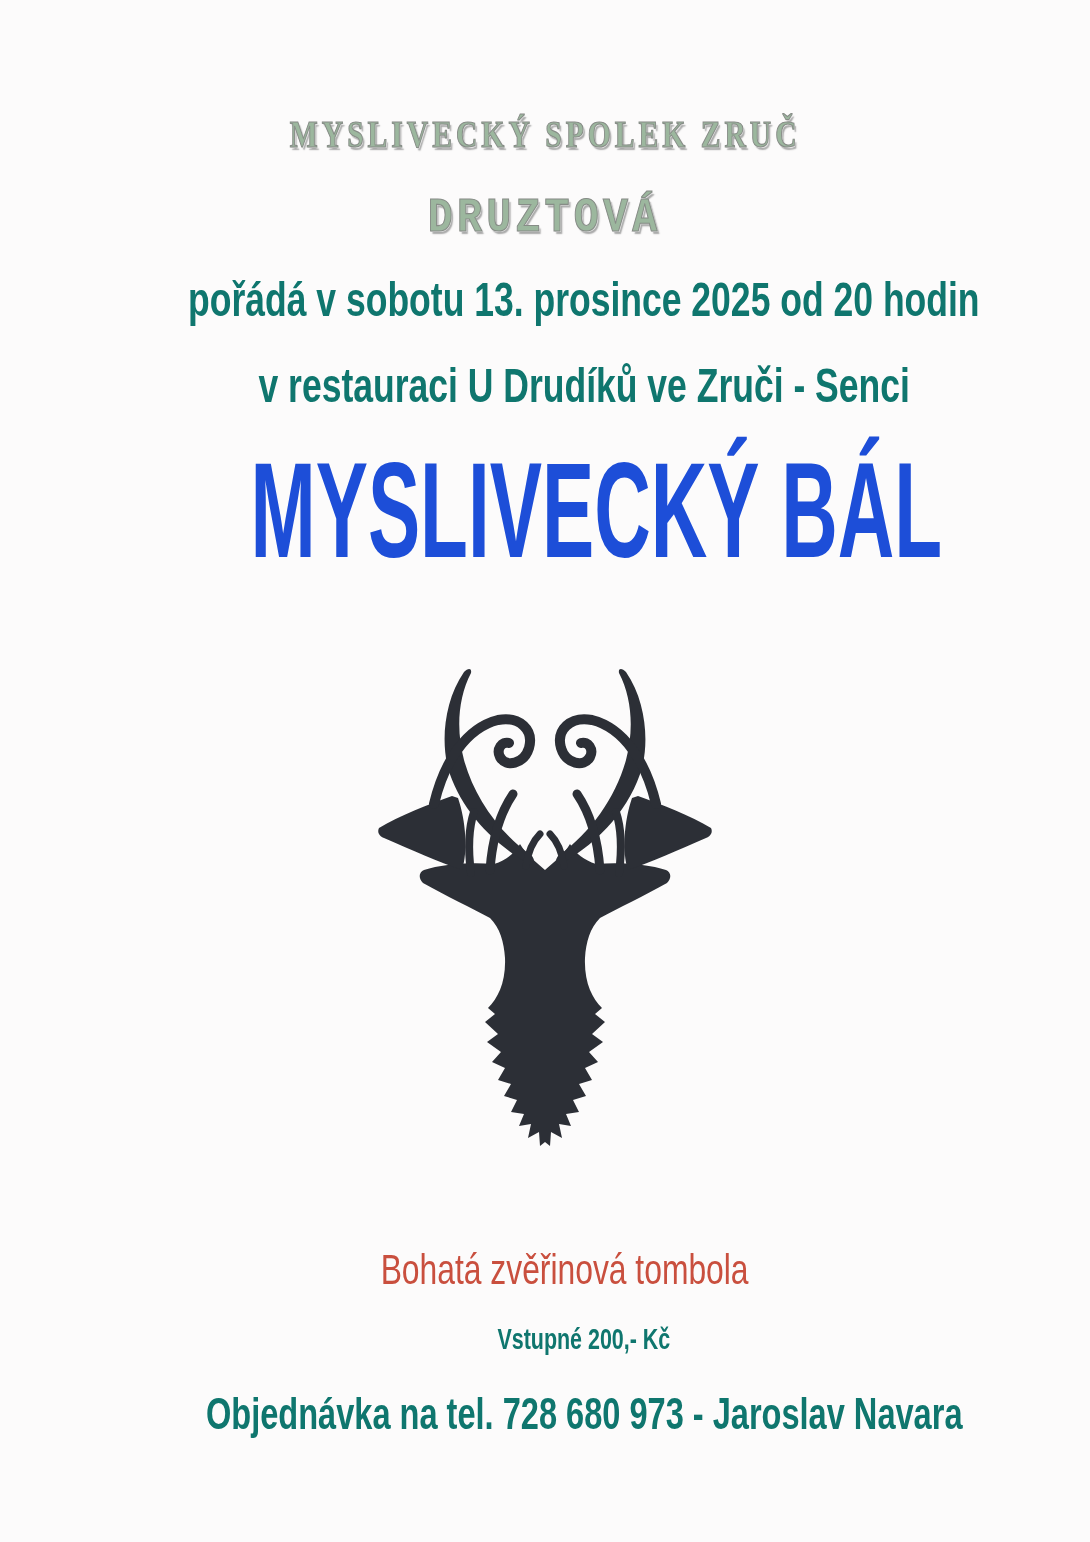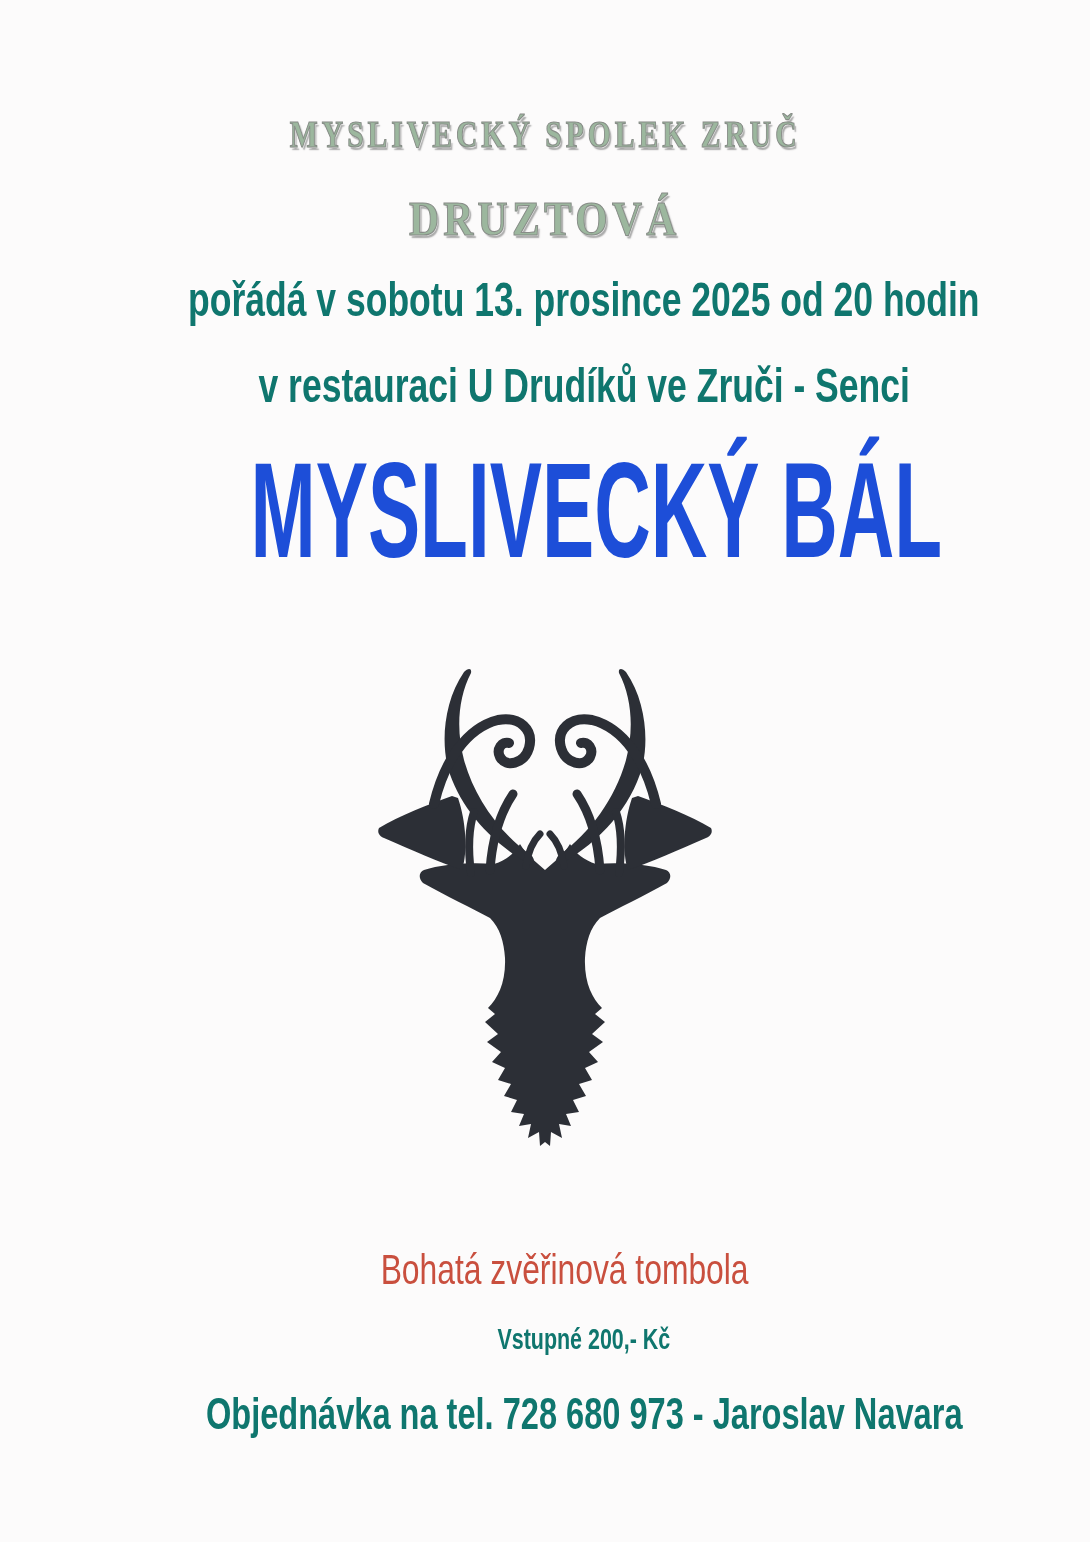--- a/index.html
+++ b/index.html
@@ -22,21 +22,21 @@
   .fancy{
     font-family:"Liberation Serif", serif;
     font-weight:bold;
     color:#9cb79e;
     -webkit-text-stroke:1.1px #878c87;
     text-shadow:1px 1px 0 #e2e2e2, 2.5px 2.5px 1.5px #a9a9a9;
     letter-spacing:5px;
   }
   .h1{top:116px;font-size:37px;}
   .h1 .squeeze{transform:scaleX(0.80);}
-  .h2{top:194px;font-size:49px;}
+  .h2{top:194px;font-size:49px;font-family:Liberation Mono, monospace;}
   .h2 .squeeze{transform:scaleX(0.85);}
 
   
   .green{color:#0f766e;font-weight:bold;margin-left:39px;}
 
   .l3{top:276px;font-size:48px;}
   .l3 .squeeze{transform:scaleX(0.74);}
   .l4{top:362px;font-size:48px;}
   .l4 .squeeze{transform:scaleX(0.74);}
 

